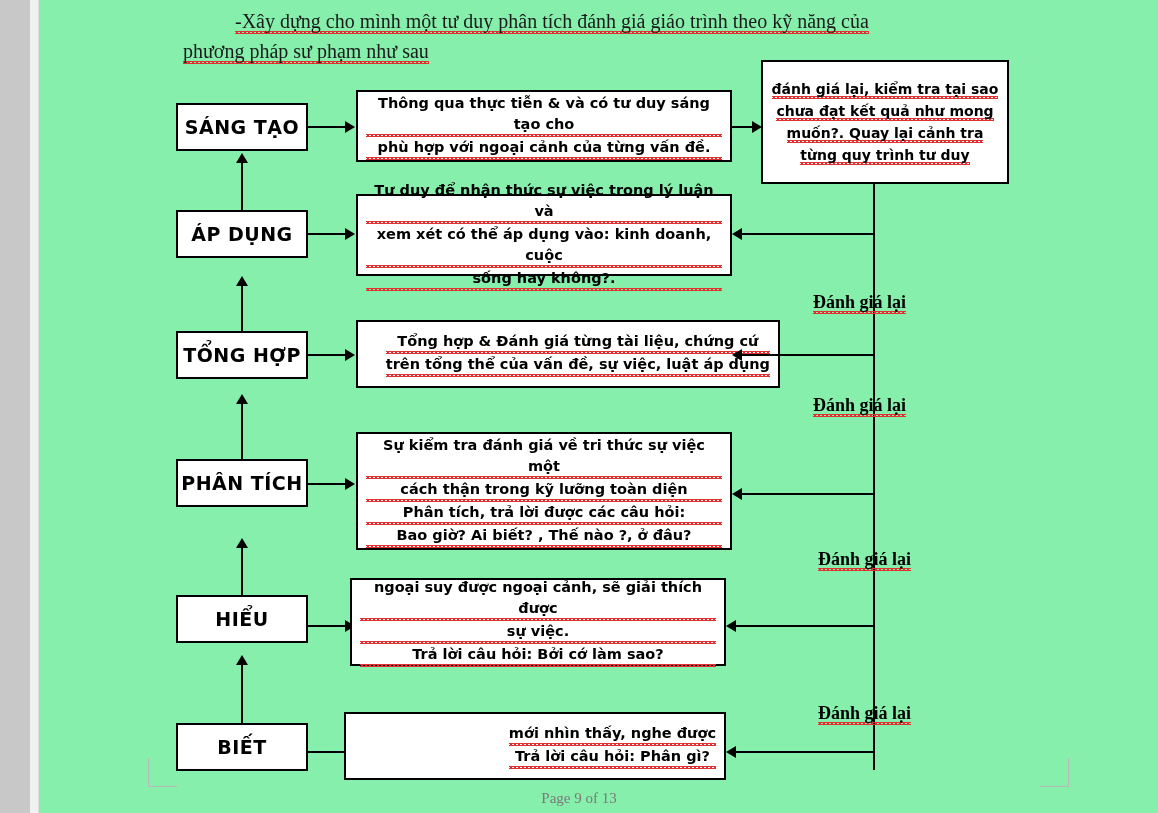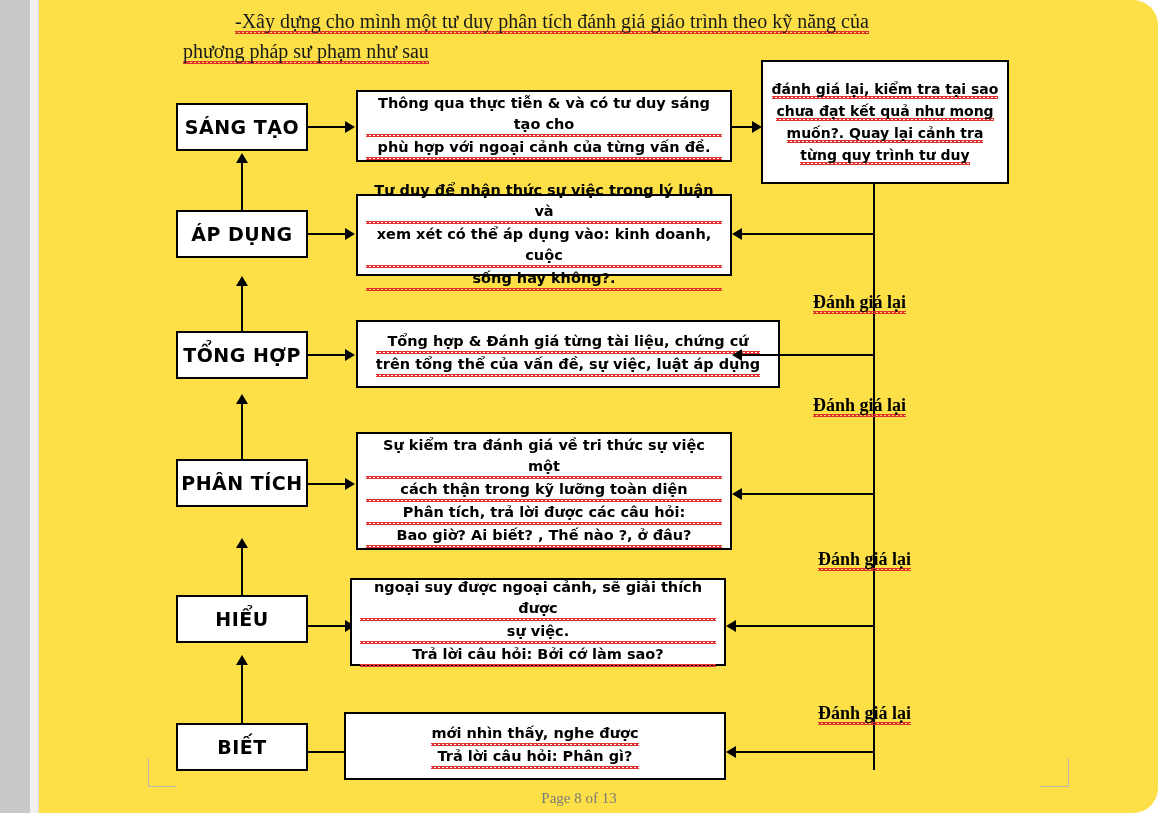--- a/index.html
+++ b/index.html
@@ -10,22 +10,21 @@
   body {
     width: 1158px;
     height: 813px;
     position: relative;
     font-family: "Liberation Serif", serif;
     overflow: hidden;
   }
   .page {
     position: absolute;
     inset: 0;
-    background: #fde047;
-    border-radius: 25px;
+    background: #86efac;
   }
   
   .gutter-left {
     position: absolute;
     left: 0; top: 0;
     width: 30px; height: 813px;
     background: #c8c8c8;
   }
   .gutter-left-inner {
     position: absolute;
@@ -76,20 +75,21 @@
     letter-spacing: 0.5px;
     color: #000000;
   }
   .desc-box {
     font-family: "DejaVu Sans", sans-serif;
     font-size: 14.5px;
     font-weight: bold;
     line-height: 21px;
     color: #000000;
     padding: 13px 8px;
+    justify-content: flex-end;
   }
   .desc-box .txt { display:block; width: 100%; }
   .eval-box {
     font-family: "DejaVu Sans", sans-serif;
     font-size: 14px;
     font-weight: bold;
     line-height: 22px;
     color: #000000;
     padding: 4px 8px;
   }
@@ -287,15 +287,15 @@
   </div>
   <div class="eval-label" style="left:818px; top:549px;">
     <span class="squig">Đánh giá lại</span>
   </div>
   <div class="eval-label" style="left:818px; top:703px;">
     <span class="squig">Đánh giá lại</span>
   </div>
 
   <div class="corner corner-l"></div>
   <div class="corner corner-r"></div>
-  <div class="footer">Page 8 of 13</div>
+  <div class="footer">Page 9 of 13</div>
 
 </div>
 
 </body></html>

